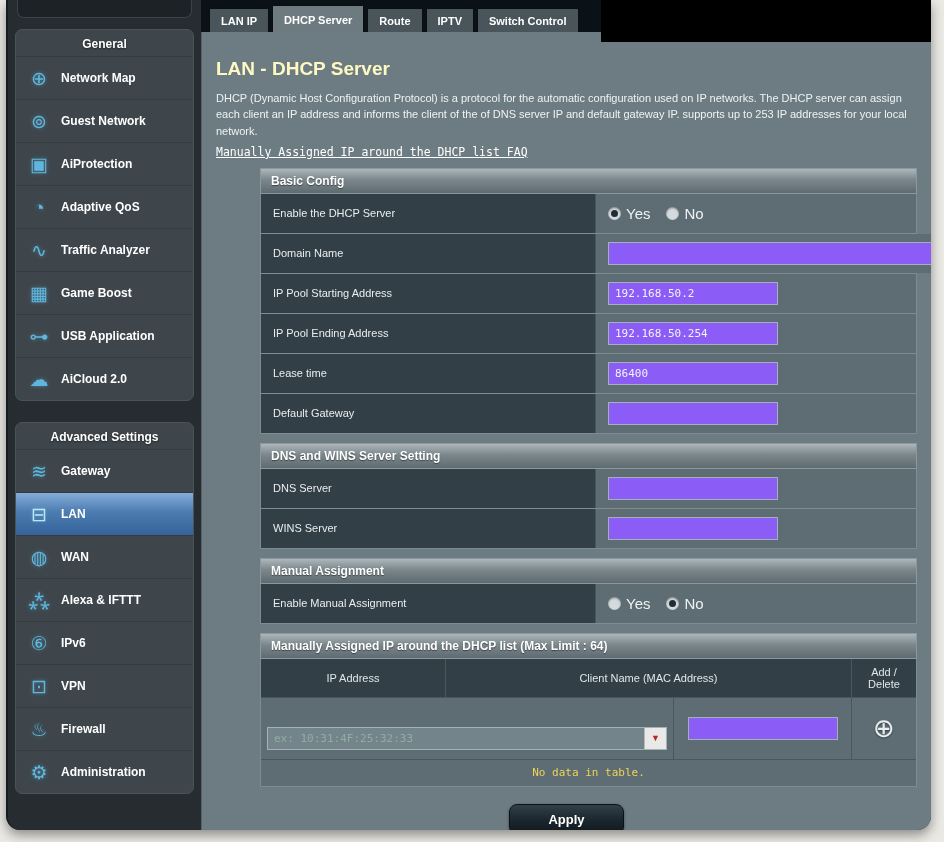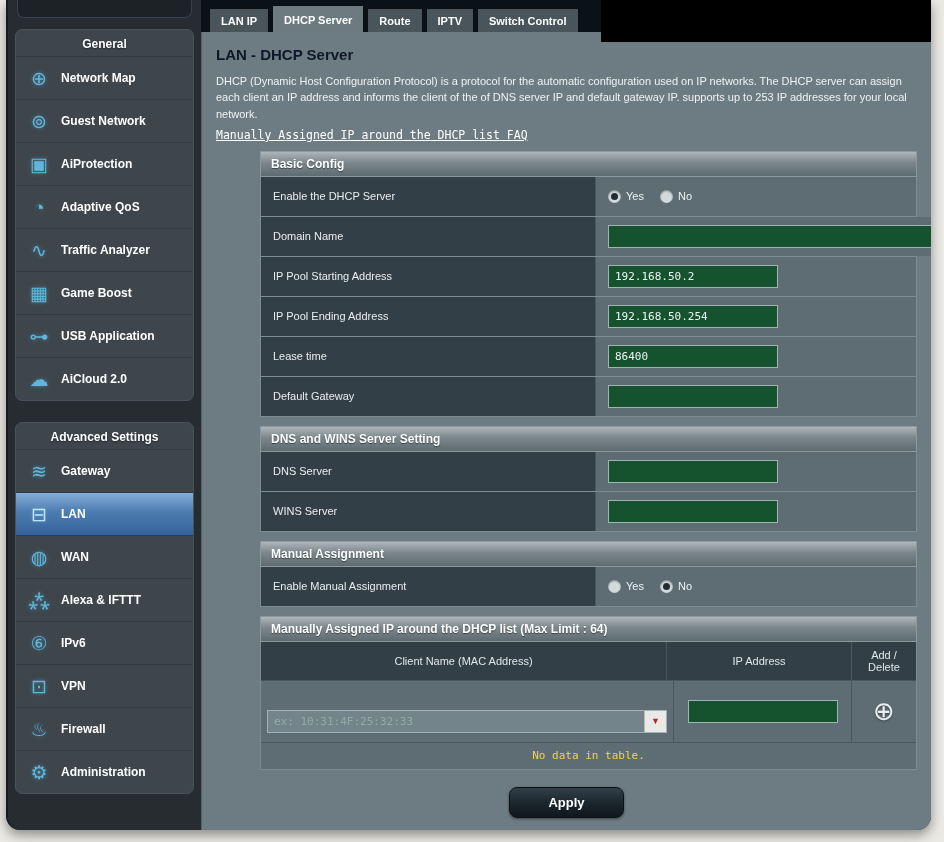--- a/index.html
+++ b/index.html
@@ -33,44 +33,44 @@
   .topbar { height:32px; background:#0a1218; display:flex; align-items:flex-end; position:relative; flex:0 0 32px; }
   .black-ext { position:absolute; left:400px; right:0; top:0; height:42px; background:#000; z-index:0; }
   .tabs { display:flex; align-items:flex-end; padding-left:8px; position:relative; z-index:1; }
   .tab { background:#49555b; color:#fff; font-size:11px; font-weight:bold;
     padding:6px 11px 5px; margin-right:3px; border:1px solid #0a0f12; border-bottom:none;
     white-space:nowrap; cursor:pointer; }
   .tab.active { background:#6d7a80; padding-top:8px; padding-bottom:6px; }
 
   .page { flex:1; padding:10px 14px 6px; overflow:hidden; position:relative; z-index:1;
     border-left:1px solid #55626a; }
-  .page-title { color:#0f172a; font-size:15px; font-weight:bold; margin:4px 0 10px; }
+  .page-title { color:#fef9c3; font-size:19px; font-weight:bold; margin:16px 0 10px; }
   .desc { color:#eef3f4; font-size:11px; line-height:1.48; margin-bottom:3px; }
   .faq-link { display:inline-block; font-family:"DejaVu Sans Mono", monospace;
     font-size:11.5px; color:#fff; text-decoration:underline; margin:2px 0 9px; cursor:pointer; }
 
   .section { margin-bottom:9px;padding-left:44px; }
   .sec-header { background:linear-gradient(180deg,#adb6ba 0%,#7b878c 45%,#5e6b70 100%);
     border:1px solid #8d989c; color:#fff; font-weight:bold; font-size:12px;
     padding:5px 10px; text-shadow:0 1px 1px rgba(0,0,0,.45); }
   .row { display:flex; border:1px solid #7d8c91; border-top:none; min-height:40px; }
   .row .lbl { flex:0 0 335px; background:#333f46; color:#e8eef0; font-size:11px;
     display:flex; align-items:center; padding:4px 12px; border-right:1px solid #49565c; }
   .row .val { flex:1; background:#5d6d73; display:flex; align-items:center; padding:4px 12px; }
 
-  .txt { background:#14532d; border:1px solid #a2b2b7; color:#f0f5f6; height:23px;
+  .txt { background:#8b5cf6; border:1px solid #a2b2b7; color:#f0f5f6; height:23px;
     font-family:"DejaVu Sans Mono", monospace; font-size:11px; padding:0 6px; }
   .txt::placeholder { color:#94aaa5; }
   .w-lg { width:338px; } .w-md { width:170px; }
 
   .radio { width:13px; height:13px; border-radius:50%; background:#d4dbde; display:inline-block;
     position:relative; margin-right:5px; box-shadow:inset 0 1px 2px rgba(0,0,0,.4); cursor:pointer; }
   .radio.sel::after { content:""; position:absolute; left:3px; top:3px; right:3px; bottom:3px;
     border-radius:50%; background:#222c34; }
-  .rlbl { color:#eef3f4; font-size:11px; margin-right:16px;text-align:right; }
+  .rlbl { color:#eef3f4; font-size:15px; margin-right:16px;text-align:right; }
   .radio-group { display:flex; align-items:center; }
 
   
   .mtable { border:1px solid #7d8c91; border-top:none; }
   .mhead { display:flex; background:#333f46; }
   .mh { color:#dfe7ea; font-size:11px; display:flex; align-items:center; justify-content:center;
     text-align:center; padding:6px 4px; min-height:38px; border-right:1px solid #49565c; }
   .mh:last-child { border-right:none; }
   .c1 { flex:0 0 62%; } .c2 { flex:1; } .c3 { flex:0 0 64px; }
   .mrow { display:flex; background:#5d6d73; border-top:1px solid #49565c; }
@@ -264,22 +264,22 @@
             <span class="rlbl">No</span>
           </div>
         </div>
       </div>
 
       
       <div class="section">
         <div class="sec-header">Manually Assigned IP around the DHCP list (Max Limit : 64)</div>
         <div class="mtable">
           <div class="mhead">
+            <div class="mh c2">IP Address</div>
             <div class="mh c1">Client Name (MAC Address)</div>
-            <div class="mh c2">IP Address</div>
             <div class="mh c3">Add / Delete</div>
           </div>
           <div class="mrow">
             <div class="mc c1">
               <div class="combo">
                 <input class="txt" placeholder="ex: 10:31:4F:25:32:33" style="">
                 <span class="combo-btn">
                   <span class="combo-arrow">▼</span>
                 </span>
               </div>

